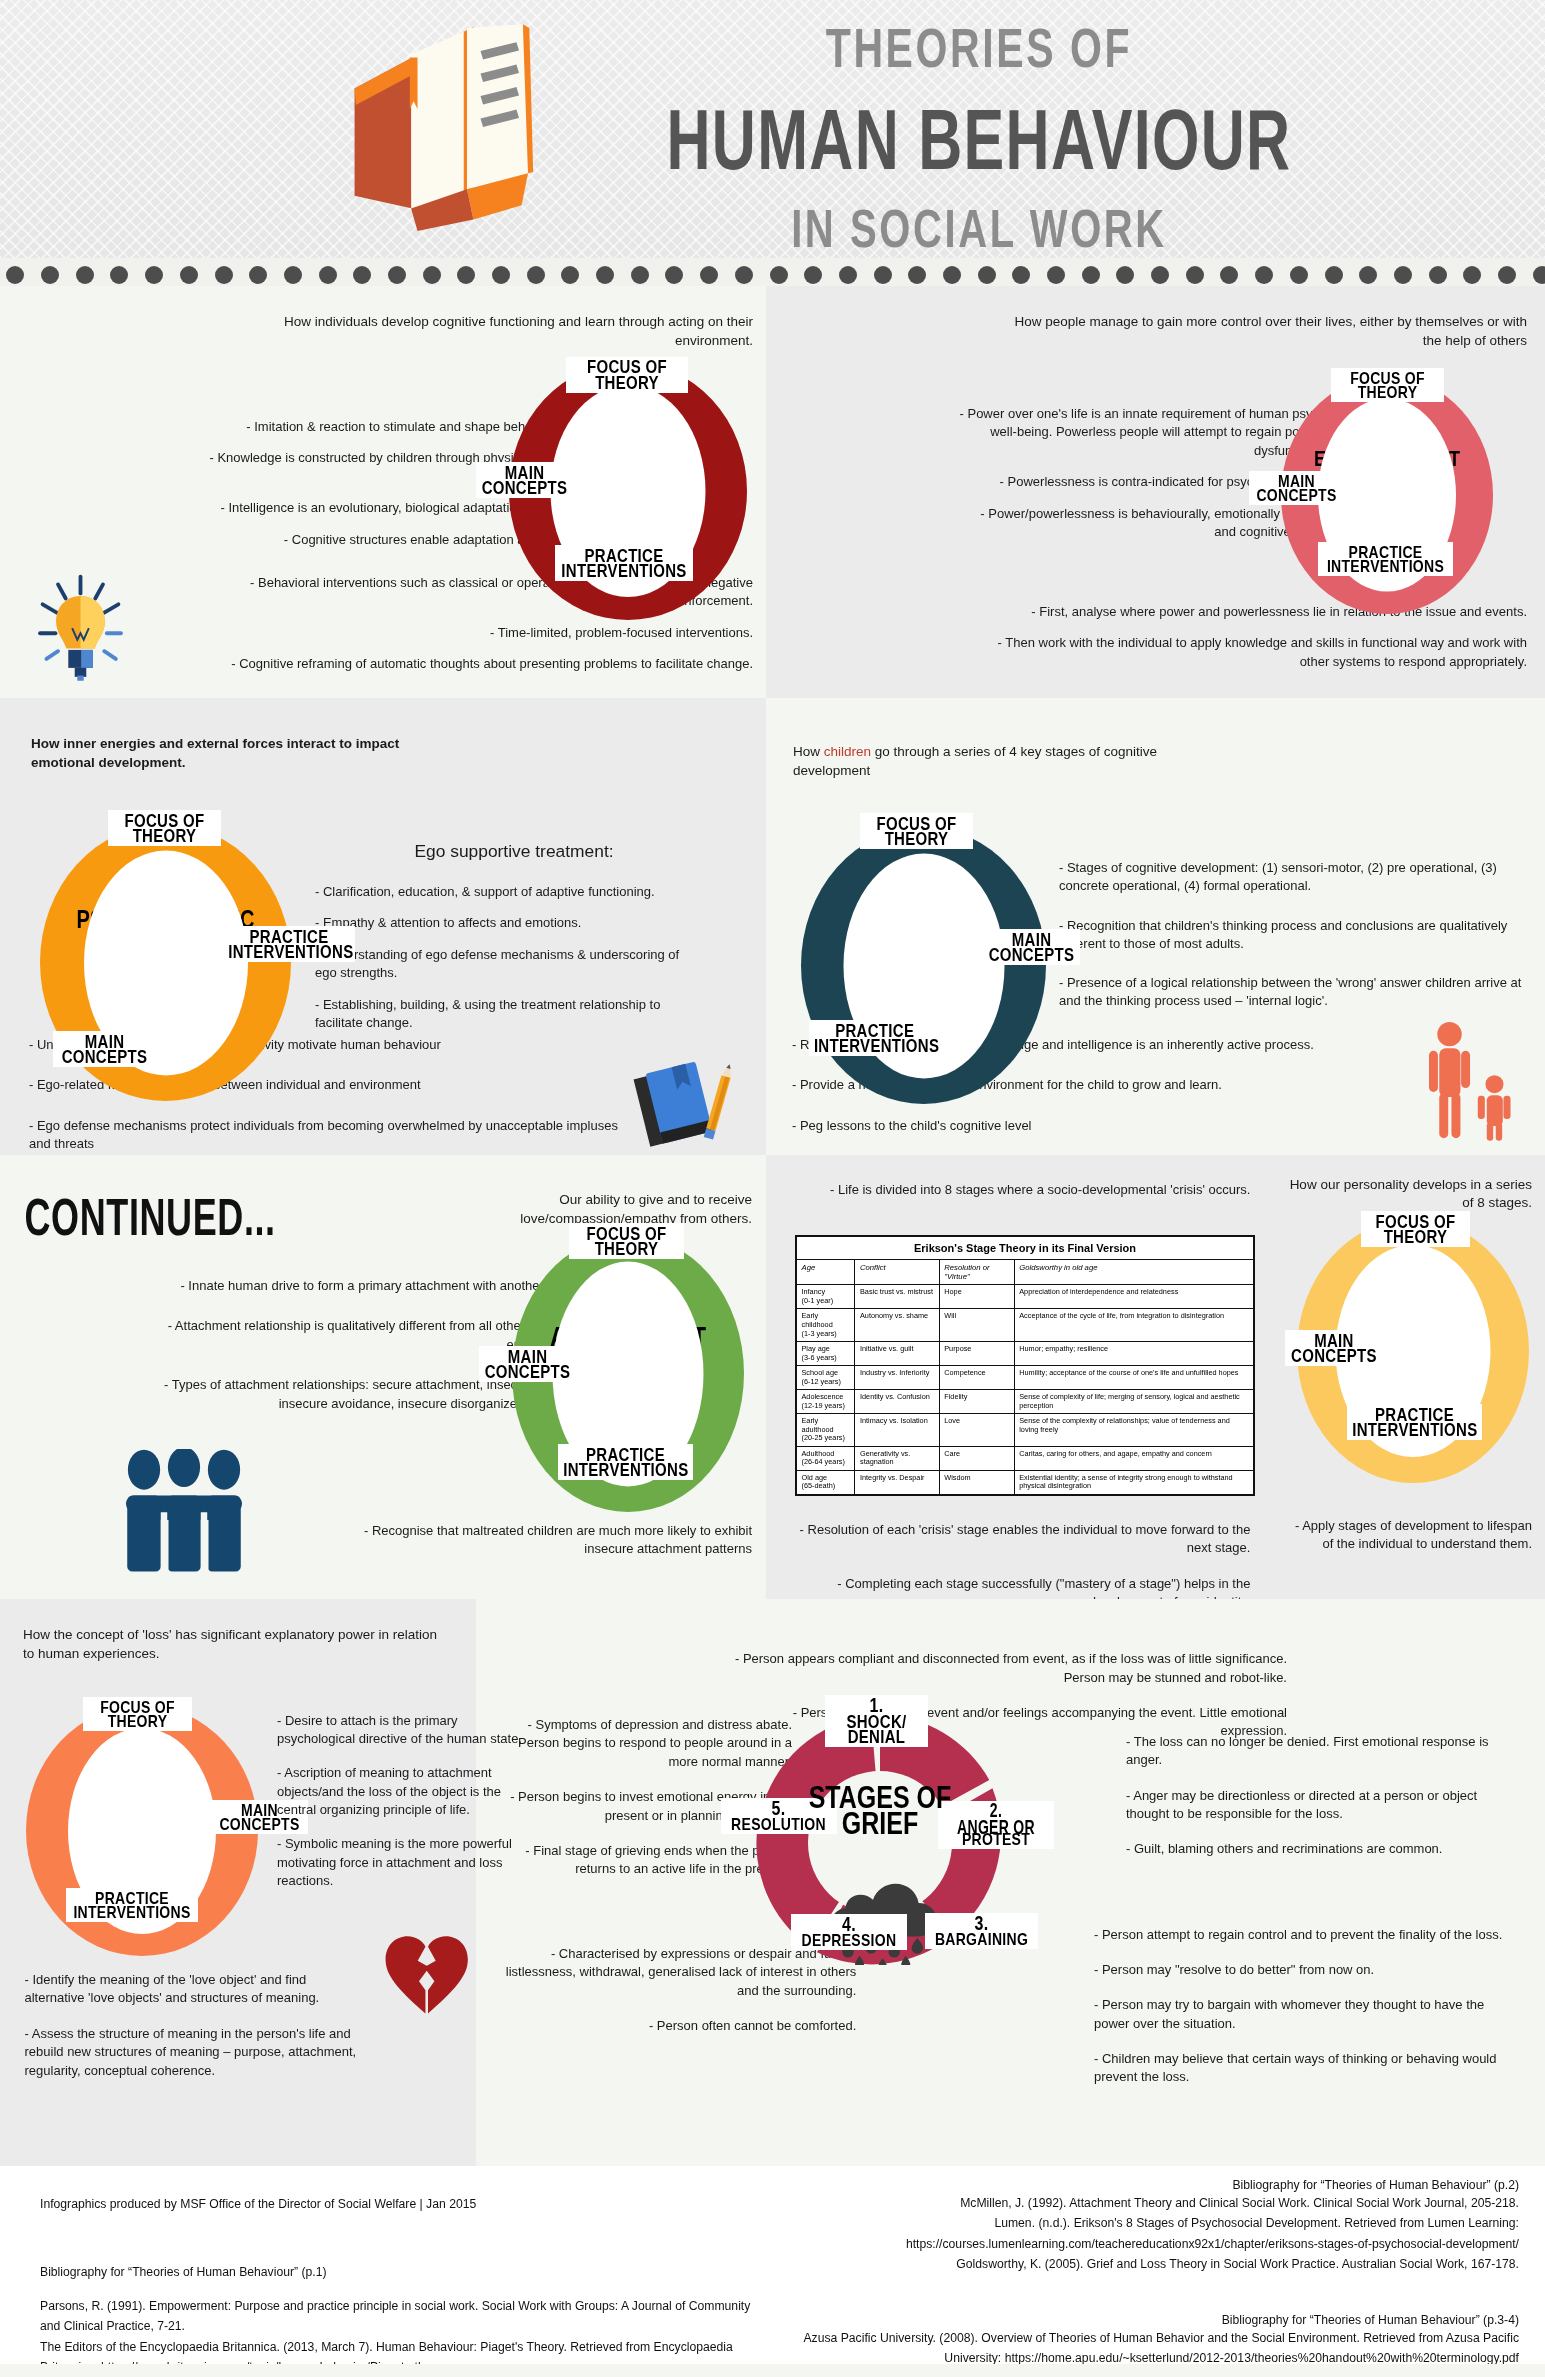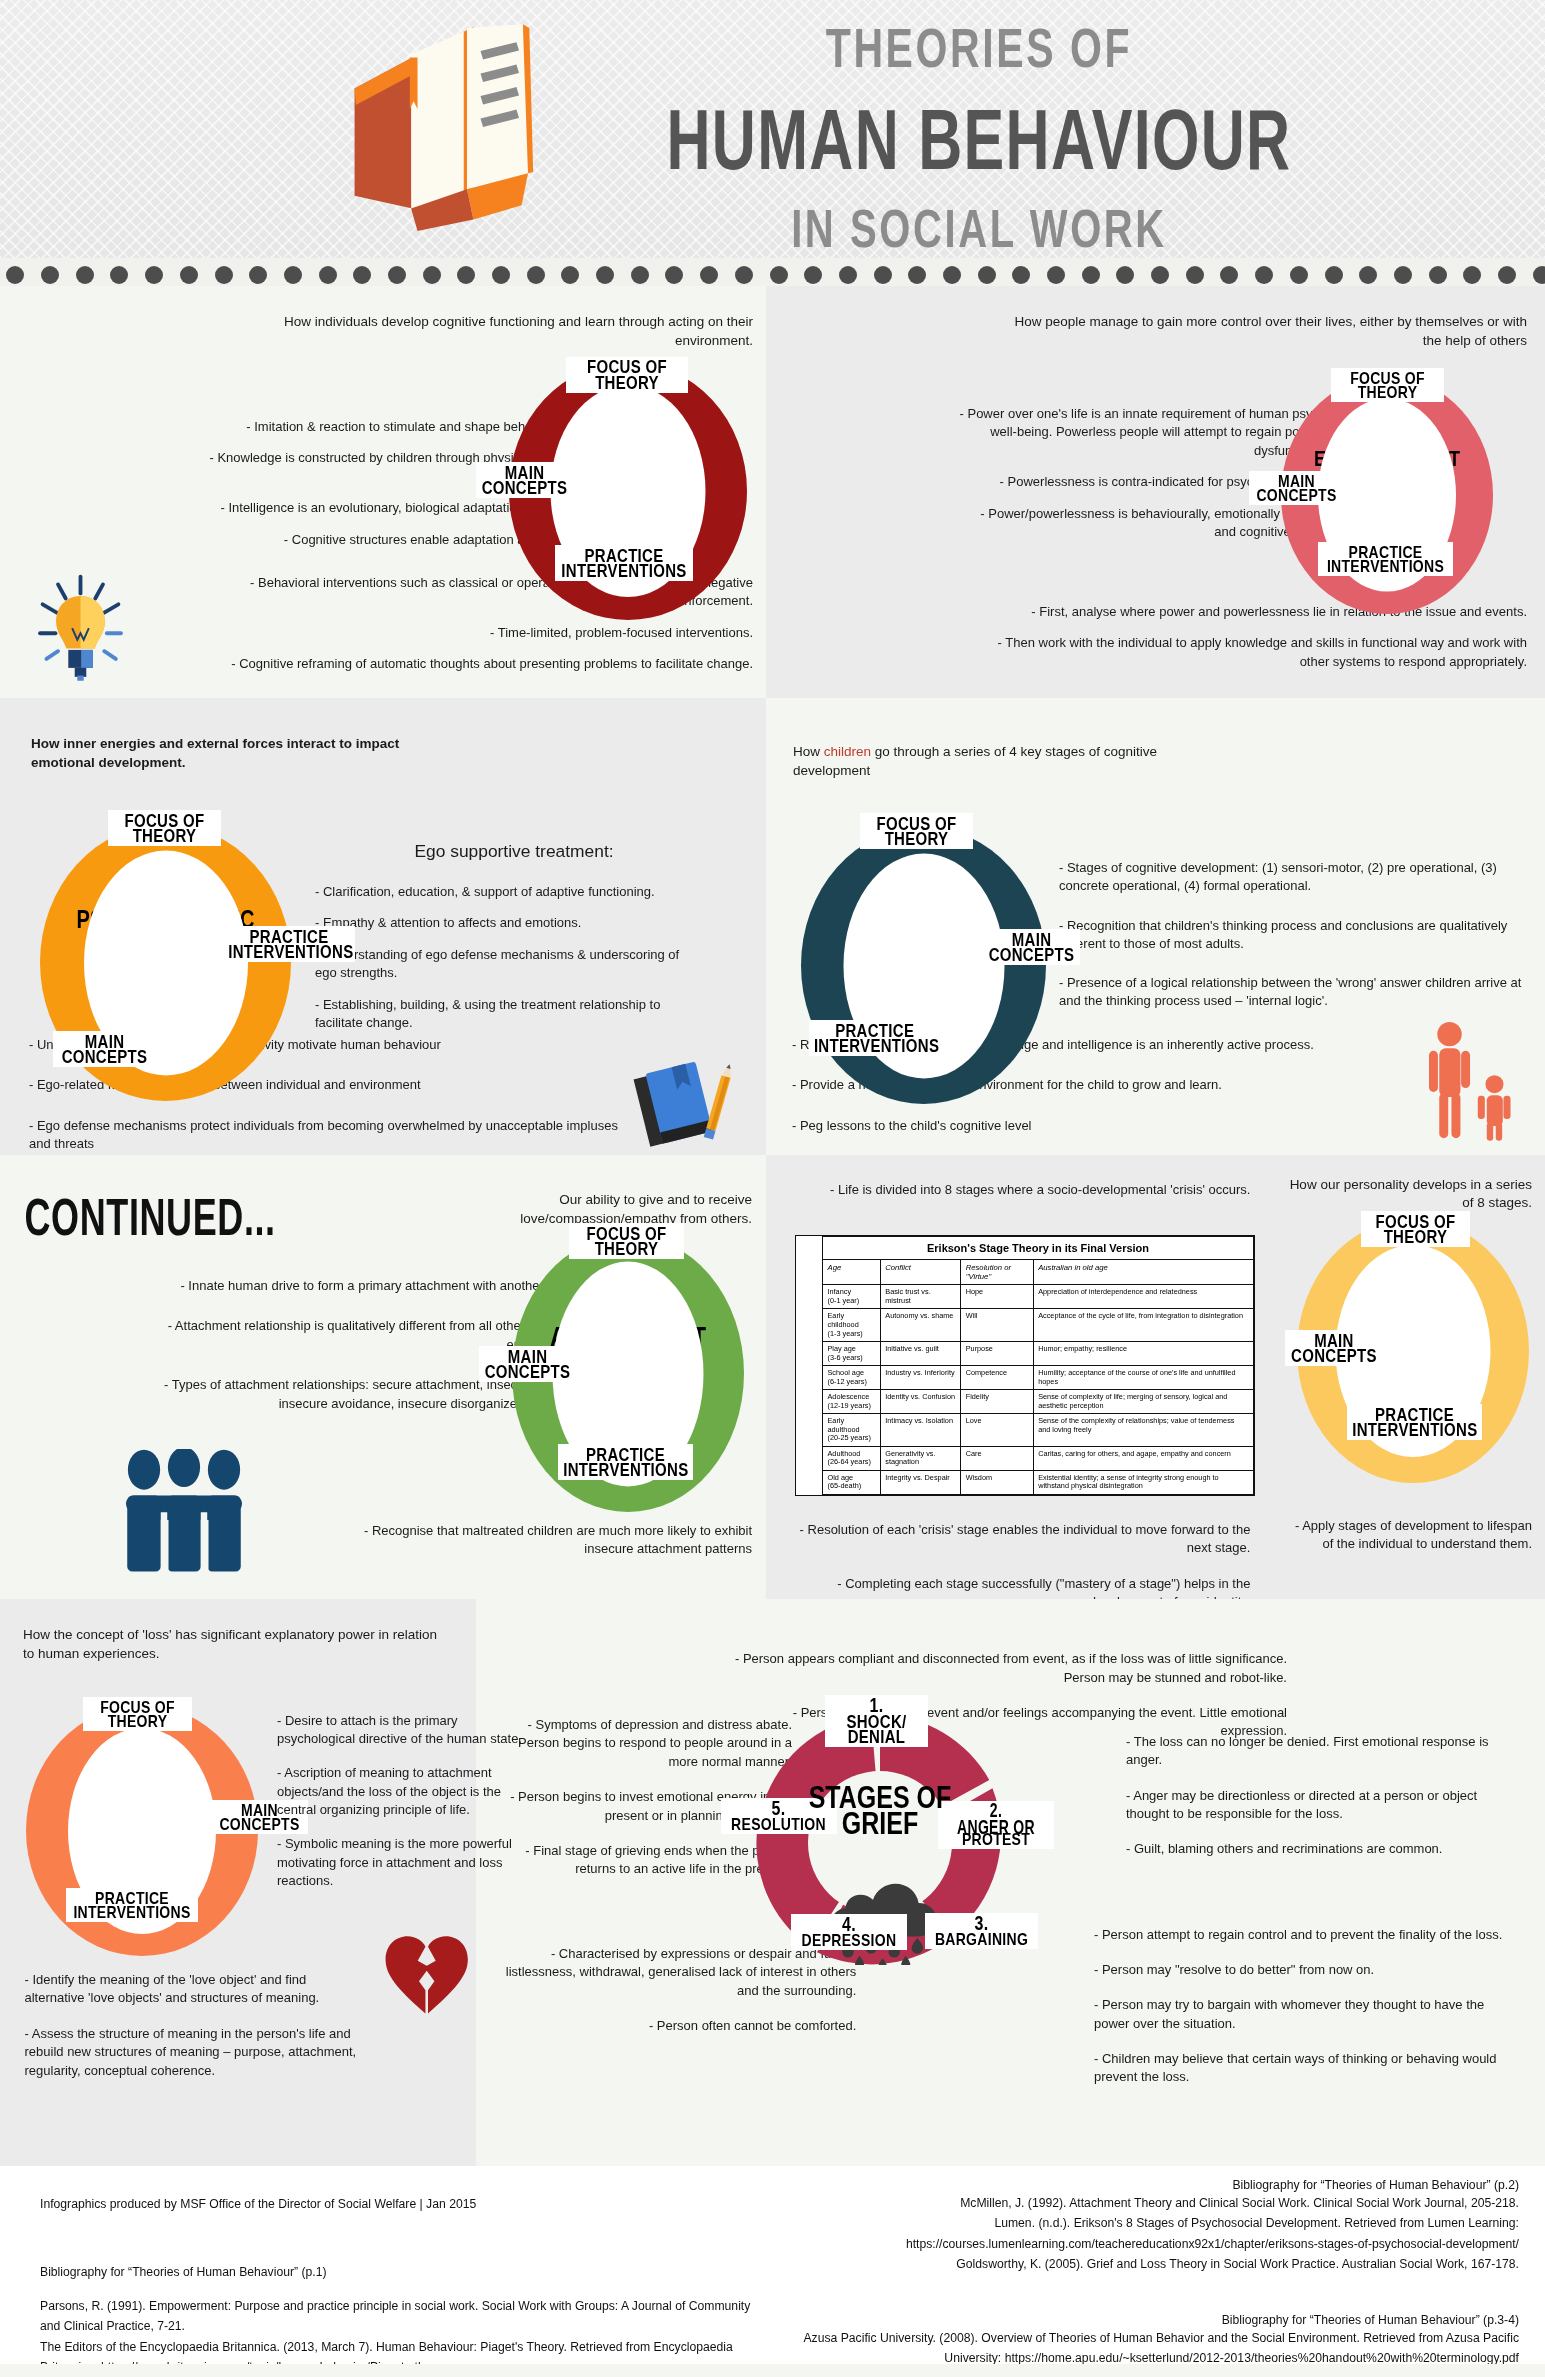--- a/index.html
+++ b/index.html
@@ -105,21 +105,21 @@
     border:1.3px solid #111; padding:2.6px 4.5px; vertical-align:top;
     font-family:"Liberation Sans", sans-serif;
     font-size:7.3px; line-height:1.22; color:#000; text-align:left;
   }
   .erik-table .cap {
     text-align:center; font-weight:bold; font-size:11px; padding:4.5px 0;
   }
   .erik-table .hd { font-style:italic; font-size:7.7px; }
   .erik-wrap {
     position:absolute; left:795px; top:1235px; width:460px;
-    border:1.9px solid #111; background:#fff;padding-left:26px;
+    border:1.9px solid #111; background:#fff;
   }
 
   
   .continued {
     font-family:"Liberation Sans Narrow","Liberation Sans",sans-serif;
     font-weight:bold; font-size:36px; letter-spacing:0.6px; color:#111;
     transform:scaleY(1.45); transform-origin:left top;
   }
   
   .foot-txt {
@@ -515,21 +515,21 @@
 <div class="erik-wrap">
   <table class="erik-table">
     <tbody>
         <tr>
           <td class="cap" colspan="4">Erikson's Stage Theory in its Final Version</td>
         </tr>
     <tr id="erik-head">
       <td class="hd">Age</td>
       <td class="hd">Conflict</td>
       <td class="hd">Resolution or "Virtue"</td>
-      <td class="hd">Australian in old age</td>
+      <td class="hd">Goldsworthy in old age</td>
     </tr>
     </tbody>
       <tbody id="erik-body">
         <tr>
           <td>Infancy<br>(0-1 year)</td>
           <td>Basic trust vs. mistrust</td>
           <td>Hope</td>
           <td>Appreciation of interdependence and relatedness</td>
         </tr>
         <tr>

